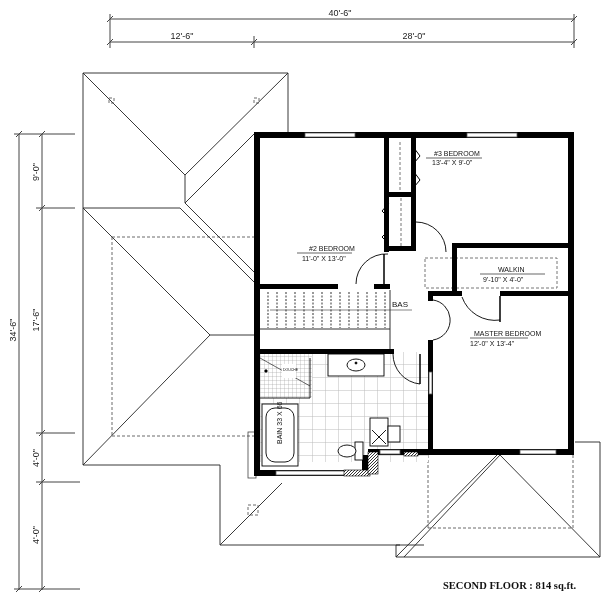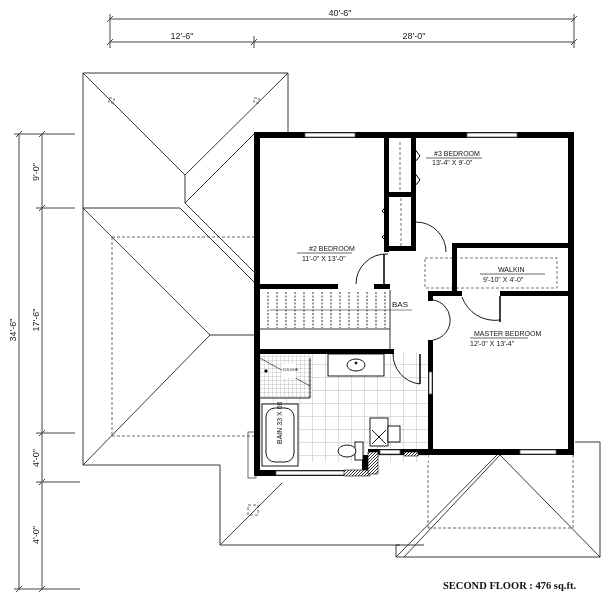--- a/index.html
+++ b/index.html
@@ -247,13 +247,13 @@
     <line x1="480" y1="274" x2="545" y2="274" stroke="#000" stroke-width="0.6"></line>
     <text class="room" x="483" y="282">9'-10" X 4'-0"</text>
   </g>
   <g>
     <text class="room" x="474" y="336">MASTER BEDROOM</text>
     <line x1="470" y1="338" x2="528" y2="338" stroke="#000" stroke-width="0.6"></line>
     <text class="room" x="470" y="346">12'-0" X 13'-4"</text>
   </g>
 </svg>
 
-<div class="title">SECOND FLOOR : 476 sq.ft.</div>
+<div class="title">SECOND FLOOR : 814 sq.ft.</div>
 
 </body></html>

